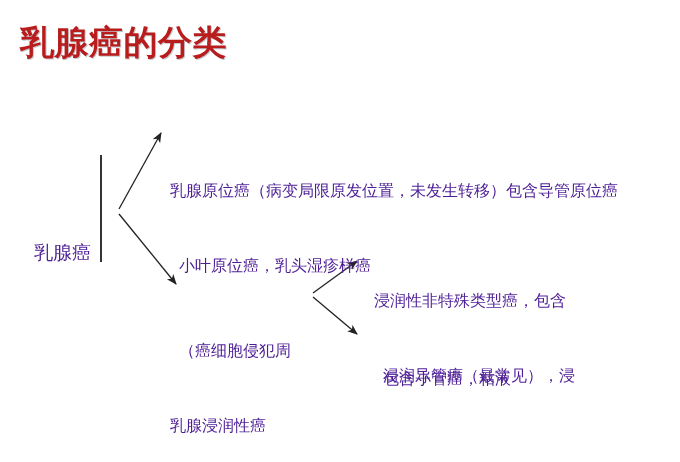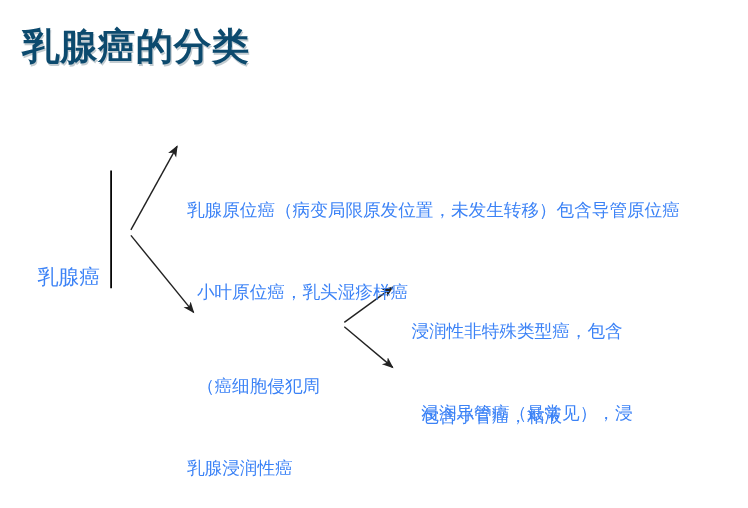--- a/index.html
+++ b/index.html
@@ -15,34 +15,34 @@
     overflow: hidden;
     font-family: "DejaVu Sans", "Liberation Sans", sans-serif;
   }
   #slide-title {
     position: absolute;
     left: 20px;
     top: 20px;
     font-size: 34px;
     font-weight: bold;
     letter-spacing: 0.5px;
-    color: #0c4a6e;
+    color: #b91c1c;
     text-shadow: 1px 1px 0 rgba(120,140,150,0.45);
     white-space: nowrap;
   }
   #diagram-svg {
     position: absolute;
     left: 0;
     top: 0;
     width: 680px;
     height: 462px;
   }
   .node-text {
     position: absolute;
-    color: #3b82f6;
+    color: #4c1d95;
     font-size: 16px;
     line-height: 25px;
     white-space: pre;
   }
   #root-node-label {
     left: 10px;
     top: 190px;
     font-size: 19px;
     line-height: 25px;
     margin-left: 24px;

